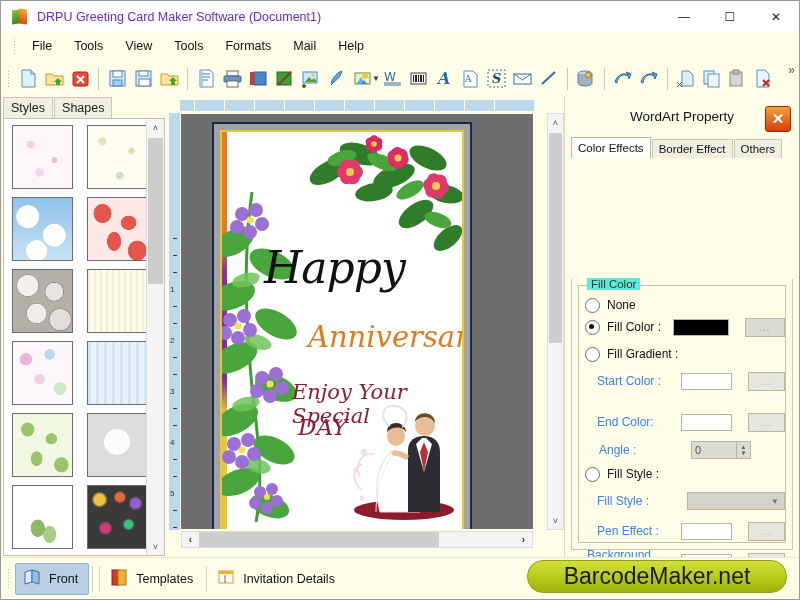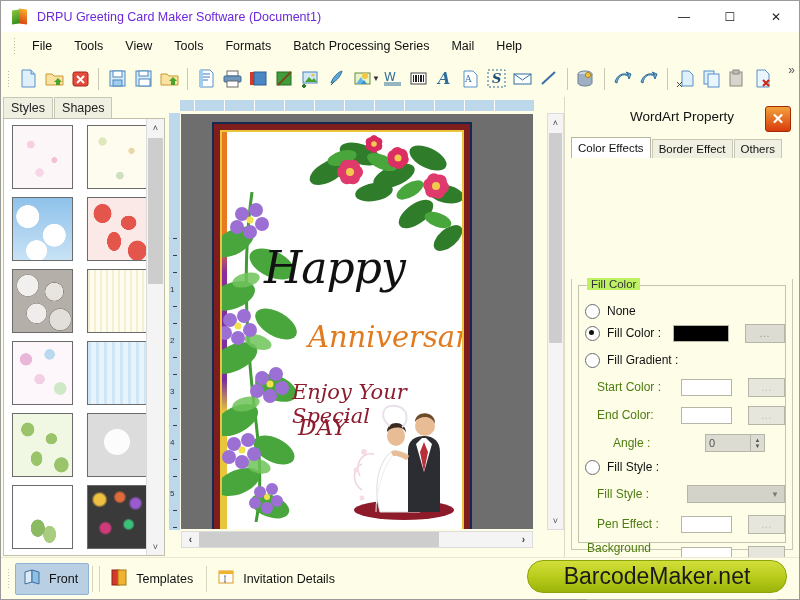--- a/index.html
+++ b/index.html
@@ -52,21 +52,21 @@
   .sbbtn{height:17px;display:flex;align-items:center;justify-content:center;font-size:9px;color:#4b4b4b;background:#f4f4f4;}
   .sbthumb{position:absolute;left:1px;right:1px;background:#cdcdcd;border-radius:1px;}
   
   .canvasarea{flex:1;position:relative;background:#fdfde8;}
   .ruler-top{position:absolute;left:13px;top:3px;right:30px;height:11px;background:#bcd8ea;}
   .ruler-top .tick{position:absolute;top:0;width:1px;height:11px;background:#ffffff;}
   .ruler-left{position:absolute;left:2px;top:16px;bottom:28px;width:11px;background:#bcd8ea;}
   .rl-num{position:absolute;left:1px;font-size:8px;color:#333;font-family:"Liberation Sans",sans-serif;line-height:8px;}
   .rl-dash{position:absolute;left:4px;width:4px;height:1px;background:#3b3b3b;}
   .stage{position:absolute;left:14px;top:17px;right:31px;bottom:29px;background:#6e6e6e;overflow:hidden;}
-  .card{position:absolute;left:31px;top:8px;width:260px;height:420px;background:#7f1d1d;border:2px solid #152a52;box-sizing:border-box;overflow:hidden;}
+  .card{position:absolute;left:31px;top:8px;width:260px;height:420px;background:#a3a3a3;border:2px solid #152a52;box-sizing:border-box;overflow:hidden;}
   .card-inner{position:absolute;left:6px;top:6px;right:6px;bottom:6px;border:2px solid #e8c53a;background:#fff;overflow:hidden;}
   .stripe-l{position:absolute;left:0;top:0;bottom:0;width:5px;background:linear-gradient(180deg,#e87b22 0%,#e87b22 28%,#8a2f9c 35%,#7b2d9e 62%,#e8c53a 70%,#e8c53a 100%);}
   .card-vsb{position:absolute;right:0;top:16px;bottom:28px;width:17px;background:#f4f4f4;border:1px solid #dcdcdc;box-sizing:border-box;}
   .card-hsb{position:absolute;left:14px;right:31px;bottom:10px;height:17px;background:#f4f4f4;border:1px solid #dcdcdc;box-sizing:border-box;display:flex;align-items:center;}
   .hsb-arrow{width:17px;text-align:center;font-size:10px;color:#3a3a3a;font-weight:bold;}
   .hsb-track{flex:1;height:15px;position:relative;}
   .hsb-thumb{position:absolute;left:0;top:0;height:15px;background:#cdcdcd;}
   
   .txt-happy{position:absolute;left:42px;top:110px;font-family:"DejaVu Serif",serif;font-style:italic;font-size:44px;color:#111;letter-spacing:-1px;}
   .txt-anniv{position:absolute;left:86px;top:188px;font-family:"DejaVu Serif",serif;font-style:italic;font-size:29px;color:#e07b1f;}
@@ -76,26 +76,26 @@
   .rightpanel{width:234px;background:#fdfde8;position:relative;border-left:1px solid #ded9c2;}
   .rp-title{text-align:center;font-size:13.5px;padding-top:12px;color:#111;}
   .rp-close{position:absolute;right:8px;top:9px;width:24px;height:24px;border-radius:3px;
     background:linear-gradient(180deg,#f2a13c,#d93b0c);border:1px solid #a02a06;
     color:#fff;font-size:15px;font-weight:bold;display:flex;align-items:center;justify-content:center;}
   .rtabs{display:flex;align-items:flex-end;height:20px;margin:14px 0 0 6px;}
   .rtab{padding:3px 6px;font-size:11.5px;background:#f0f0e2;border:1px solid #c8c8b4;border-bottom:none;margin-right:1px;}
   .rtab.active{background:#ffffff;padding:4px 6px;border-color:#b5b5a0;}
   .rp-body{position:absolute;left:6px;right:6px;top:182px;bottom:8px;background:#fdfde8;border:1px solid #c8c8b4;border-top:none;}
   .grp{position:absolute;left:6px;right:6px;top:6px;bottom:6px;border:1px solid #c3c3ae;}
-  .grp-label{position:absolute;left:8px;top:-8px;background:#bef264;padding:0 4px;font-size:11.5px;color:#333;}
+  .grp-label{position:absolute;left:8px;top:-8px;background:#5eead4;padding:0 4px;font-size:11.5px;color:#333;}
   .row{display:flex;align-items:center;height:22px;margin:0 0 0 6px;}
   .radio{width:13px;height:13px;border-radius:50%;border:1px solid #6d6d6d;background:#fff;margin-right:7px;position:relative;flex:none;}
   .radio.on::after{content:"";position:absolute;left:3px;top:3px;width:5px;height:5px;border-radius:50%;background:#111;}
   .lbl{font-size:12px;color:#111;}
-  .lbl.dim{color:#4d7c0f;}
+  .lbl.dim{color:#3b82f6;}
   .swatch{width:56px;height:17px;border:1px solid #b6b6a8;background:#fff;box-sizing:border-box;}
   .swatch.black{background:#000000;}
   .dots{width:40px;height:19px;border:1px solid #b6b6a8;background:#dcdcd2;display:flex;align-items:center;justify-content:center;font-size:11px;color:#9a9a90;letter-spacing:1px;box-sizing:border-box;}
   .dots.light{background:#e6e6dc;color:#c2c2b8;}
   .spin{width:60px;height:18px;border:1px solid #b6b6a8;background:#dcdcd2;display:flex;align-items:center;box-sizing:border-box;}
   .spin span{flex:1;padding-left:3px;font-size:11px;color:#55554e;}
   .spin .ar{width:13px;height:16px;border-left:1px solid #b6b6a8;display:flex;flex-direction:column;align-items:center;justify-content:center;font-size:6px;color:#555;line-height:6px;}
   .combo{width:100px;height:18px;border:1px solid #b6b6a8;background:#d3d3c9;display:flex;align-items:center;justify-content:flex-end;box-sizing:border-box;}
   .combo .cv{font-size:8px;color:#7a7a72;margin-right:5px;}
   .imgfield{margin:8px 8px 0 8px;height:20px;border:1px solid #b6b6a8;background:#ffffff;}
@@ -128,21 +128,20 @@
     </div>
   </div>
 
   <div class="menubar">
     <div class="grip"></div>
     <div class="menu-item">File</div>
     <div class="menu-item">Tools</div>
     <div class="menu-item">View</div>
     <div class="menu-item">Tools</div>
     <div class="menu-item">Formats</div>
-    <div class="menu-item">Batch Processing Series</div>
     <div class="menu-item">Mail</div>
     <div class="menu-item">Help</div>
   </div>
 
   <div class="toolbar">
     <div class="grip"></div>
 
     <div class="tbtn">
       <svg width="19" height="19" viewBox="0 0 19 19">
           <path d="M3 1h9l4 4v13H3z" fill="#dff0fb" stroke="#5b8fc9"></path>
@@ -597,21 +596,21 @@
       <div class="rtabs">
         <div class="rtab active">Color Effects</div>
         <div class="rtab">Border Effect</div>
         <div class="rtab">Others</div>
       </div>
 
       <div class="rp-body">
         <div class="grp">
           <div class="grp-label">Fill Color</div>
 
-          <div class="row" style="margin-top:14px;text-align:center;">
+          <div class="row" style="margin-top:8px;text-align:center;">
             <div class="radio"></div>
             <div class="lbl">None</div>
           </div>
 
           <div class="row">
             <div class="radio on"></div>
             <div class="lbl">Fill Color :</div>
             <div class="swatch black" style="margin-left:12px;"></div>
             <div class="dots" style="margin-left:16px;">…</div>
           </div>
@@ -620,27 +619,27 @@
             <div class="radio"></div>
             <div class="lbl">Fill Gradient :</div>
           </div>
 
           <div class="row" style="margin-top:5px;margin-left:18px;">
             <div class="lbl dim" style="width:92px;">Start Color :</div>
             <div class="swatch"></div>
             <div class="dots light" style="margin-left:16px;">…</div>
           </div>
 
-          <div class="row" style="margin-top:6px;margin-left:18px;">
+          <div class="row" style="margin-top:19px;margin-left:18px;">
             <div class="lbl dim" style="width:92px;">End Color:</div>
             <div class="swatch"></div>
             <div class="dots light" style="margin-left:16px;">…</div>
           </div>
 
-          <div class="row" style="margin-top:6px;margin-left:34px;">
+          <div class="row" style="margin-top:6px;margin-left:20px;">
             <div class="lbl dim" style="width:92px;">Angle :</div>
             <div class="spin">
               <span>0</span>
               <div class="ar">▲<br>▼</div>
             </div>
           </div>
 
           <div class="row" style="margin-top:2px;">
             <div class="radio"></div>
             <div class="lbl">Fill Style :</div>

